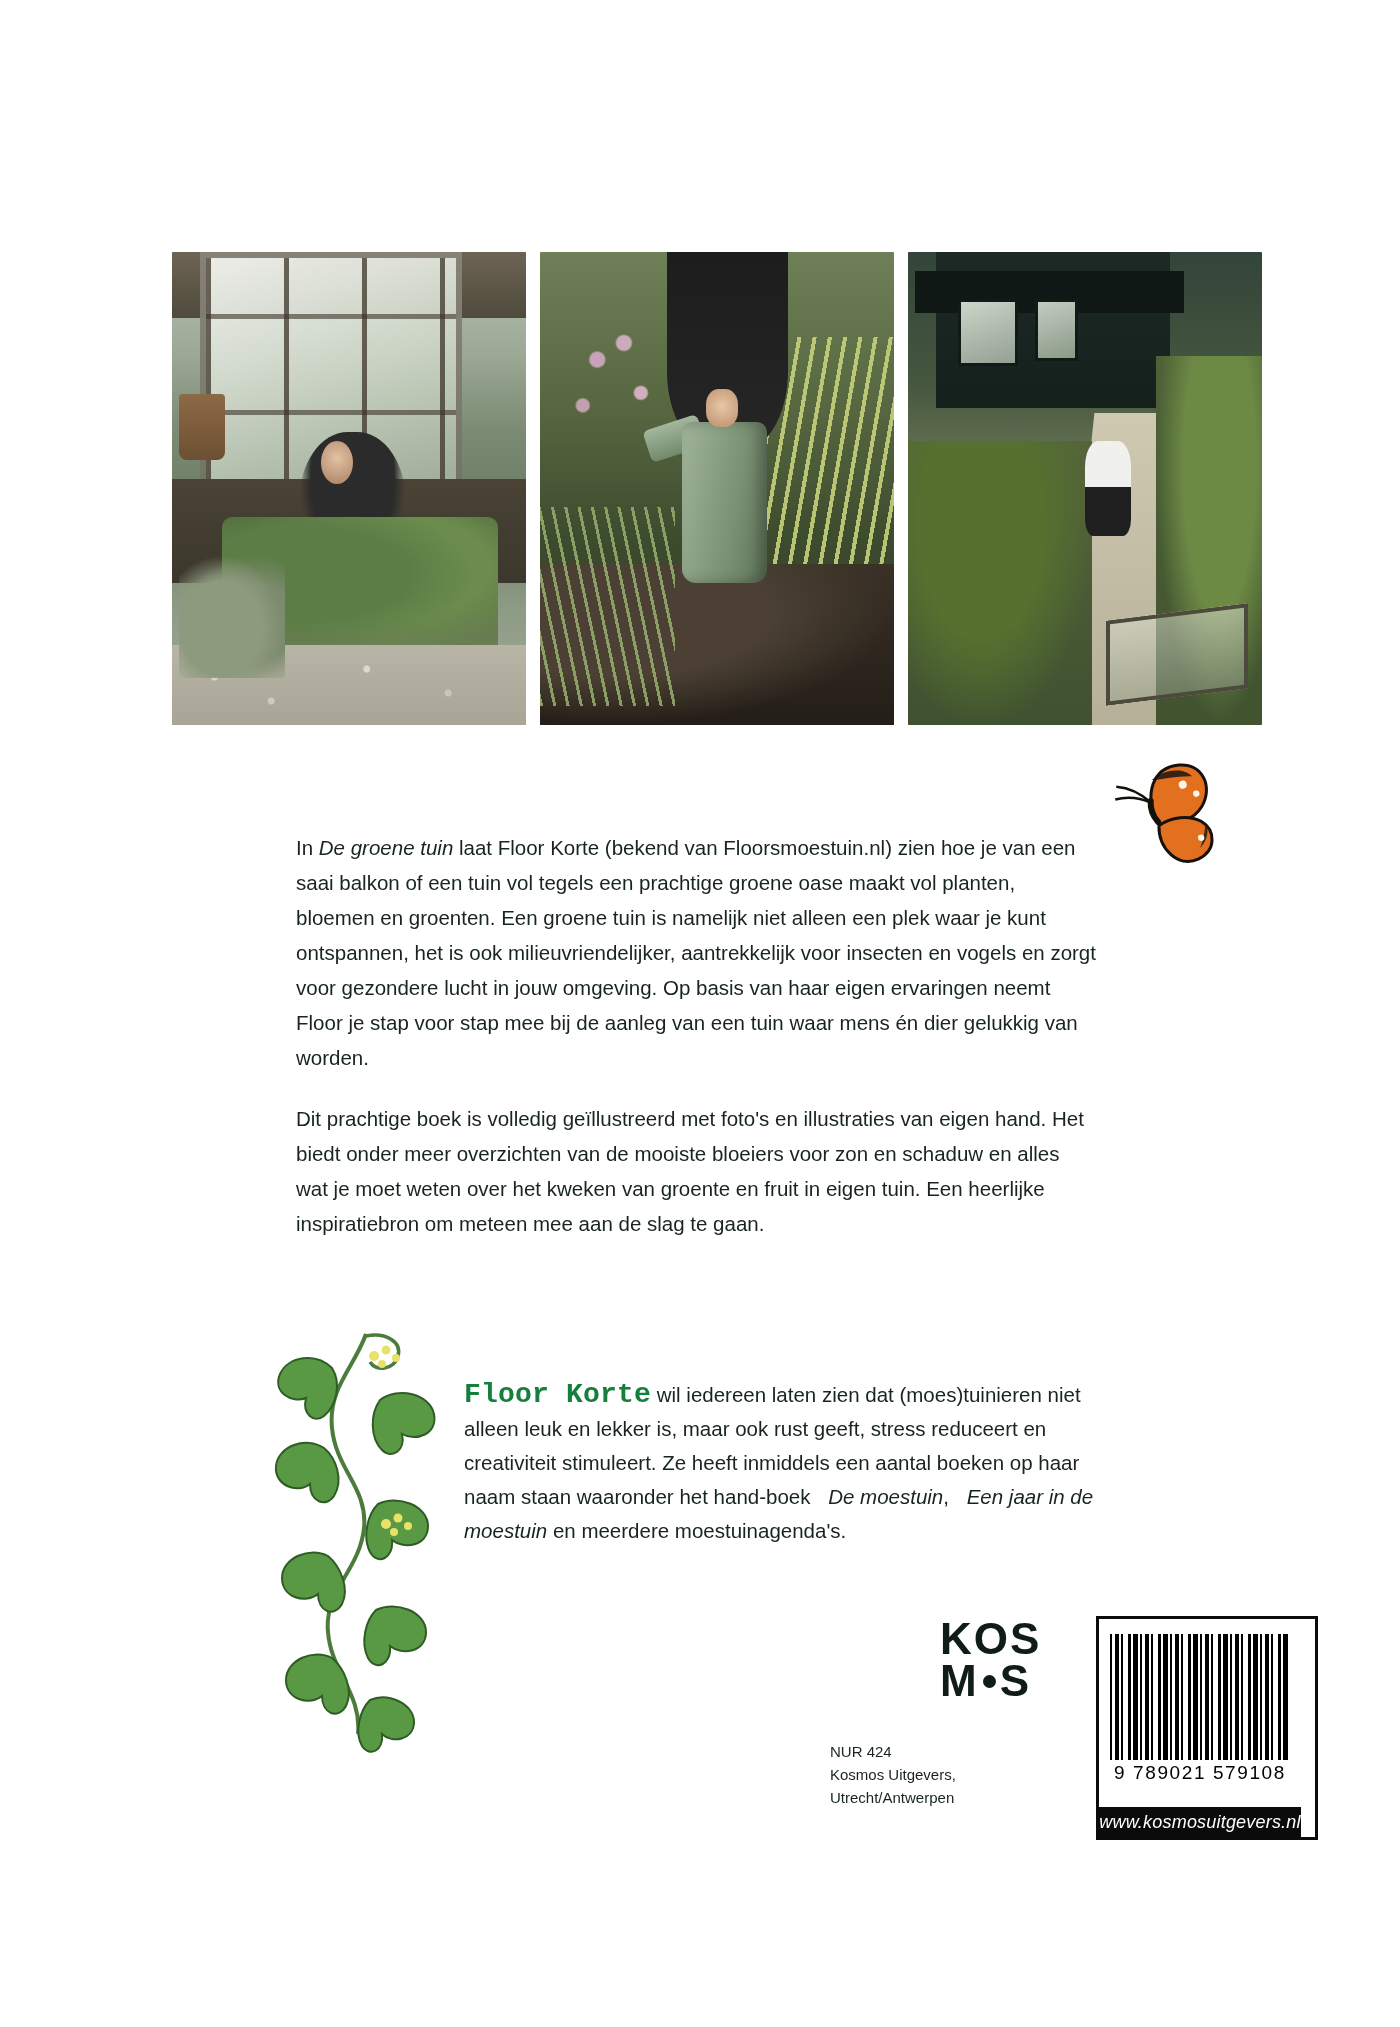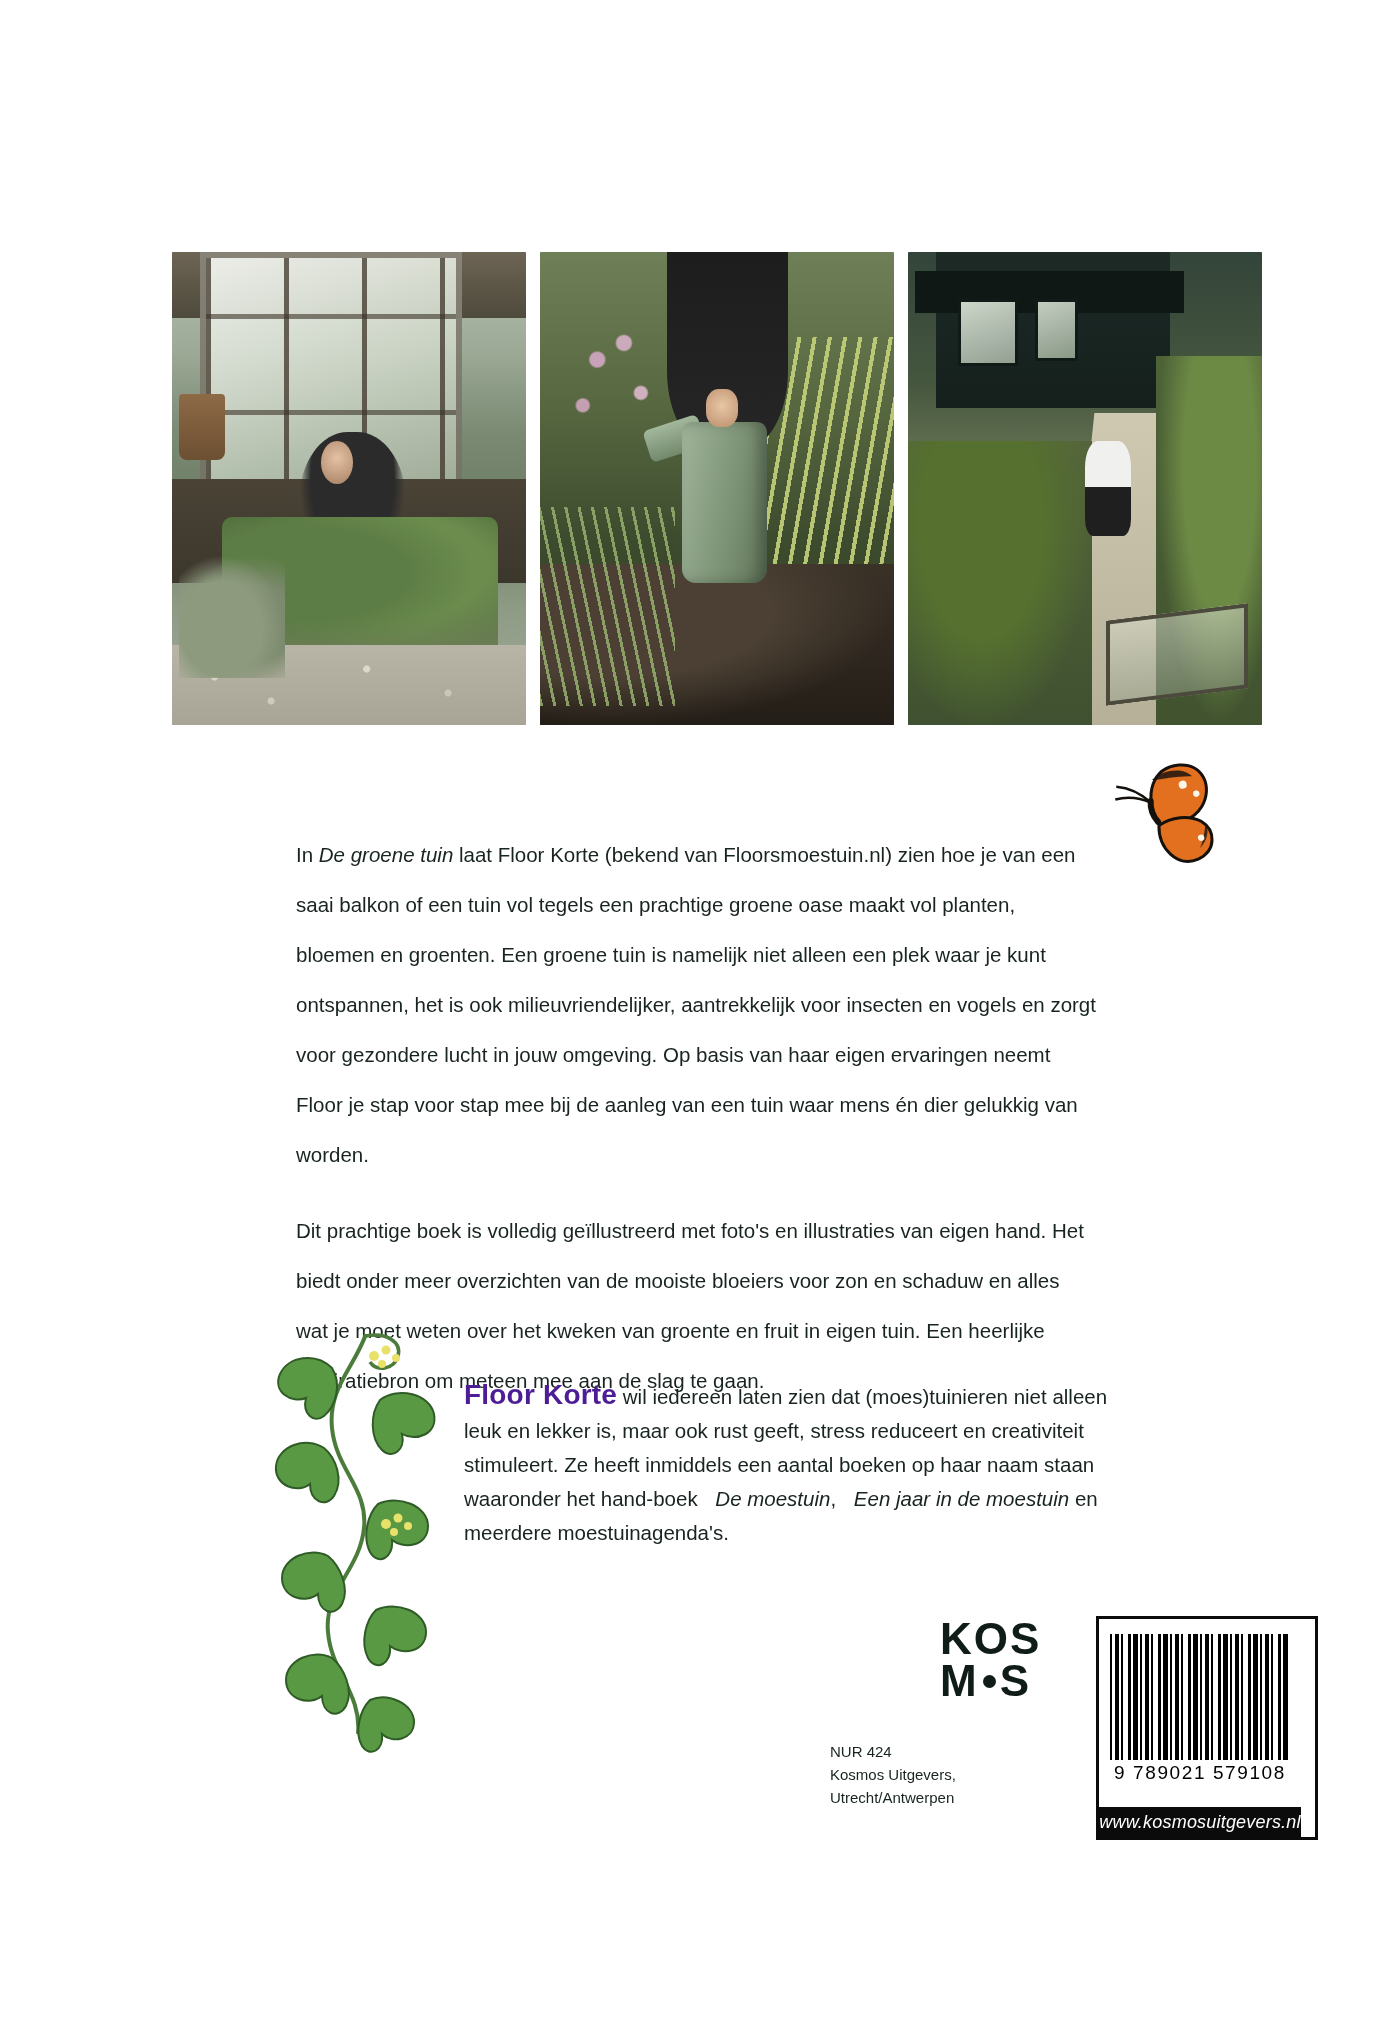--- a/index.html
+++ b/index.html
@@ -220,40 +220,40 @@
     height: 120px;
   }
 
   
   .body-copy {
     position: absolute;
     left: 296px;
     top: 830px;
     width: 800px;
     font-size: 20.5px;
-    line-height: 50px;
+    line-height: 35px;
     color: #18241f;
   }
   .body-copy p { margin: 0 0 26px 0; }
   .body-copy em { font-style: italic; }
 
   .author-block {
     position: absolute;
     left: 464px;
     top: 1378px;
     width: 650px;
     font-size: 20.5px;
     line-height: 34px;
     color: #18241f;
   }
   .author-name {
-    font-family: Liberation Sans, sans-serif;
+    font-family: Liberation Mono, monospace;
     font-size: 28px;
     font-weight: 700;
-    color: #4c1d95;
+    color: #15803d;
     letter-spacing: 0.2px;
   }
   .author-block em { font-style: italic; margin-left: 12px; }
 
   
   .ivy {
     position: absolute;
     left: 258px;
     top: 1328px;
     width: 210px;

